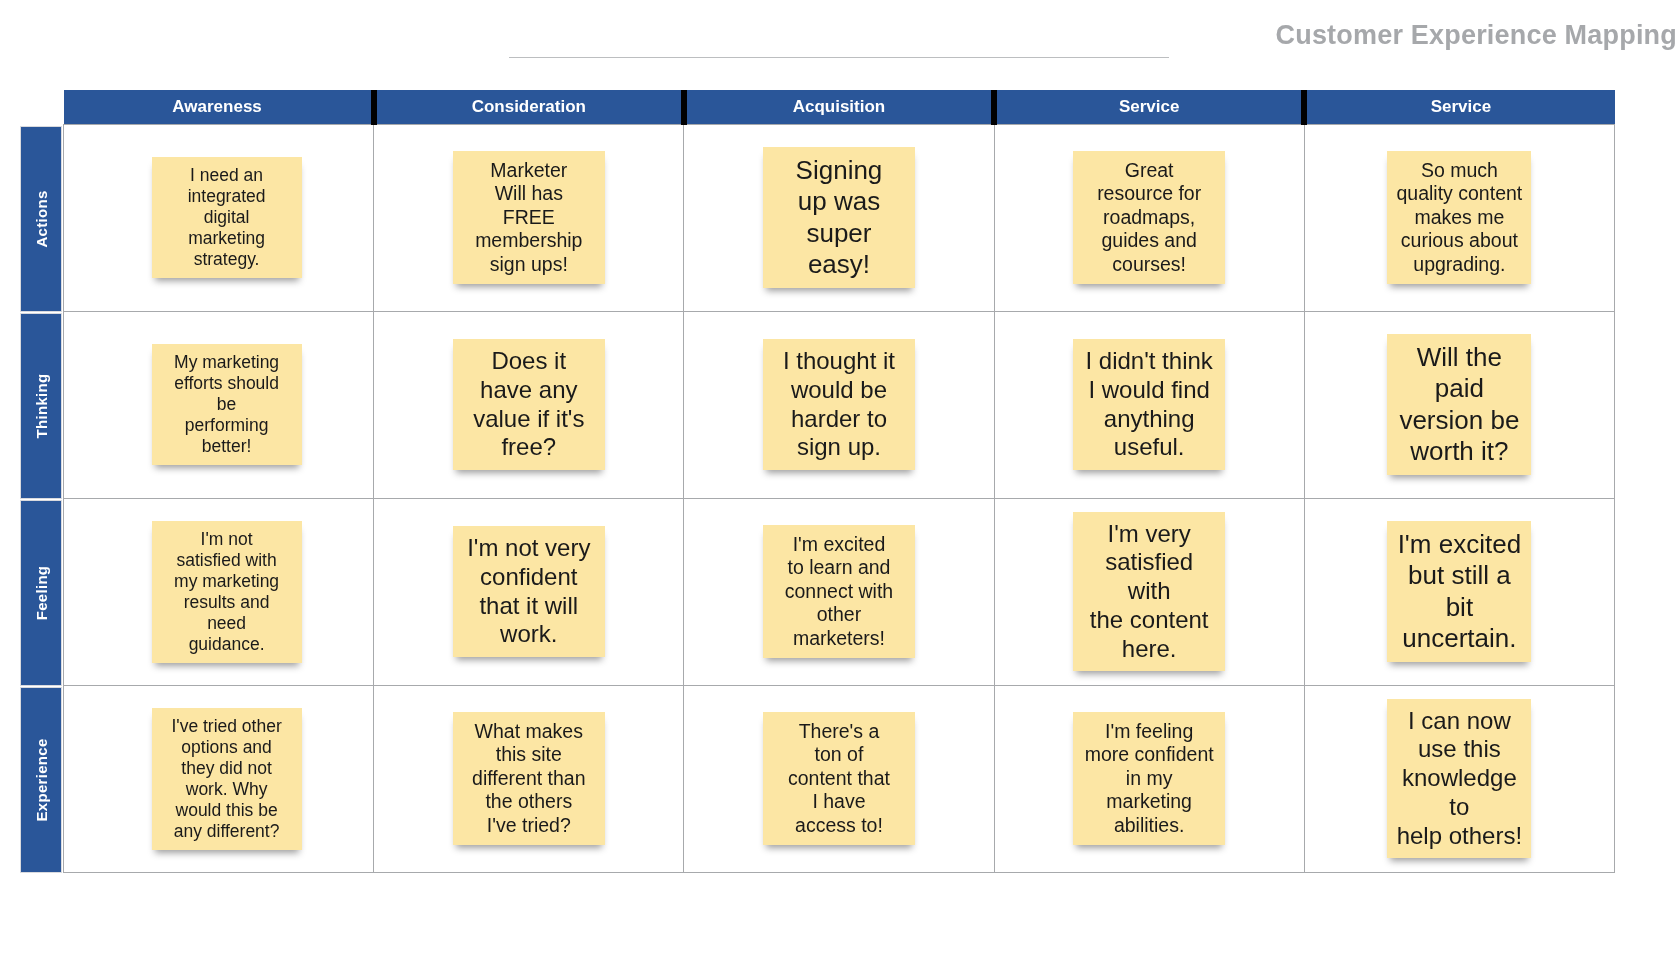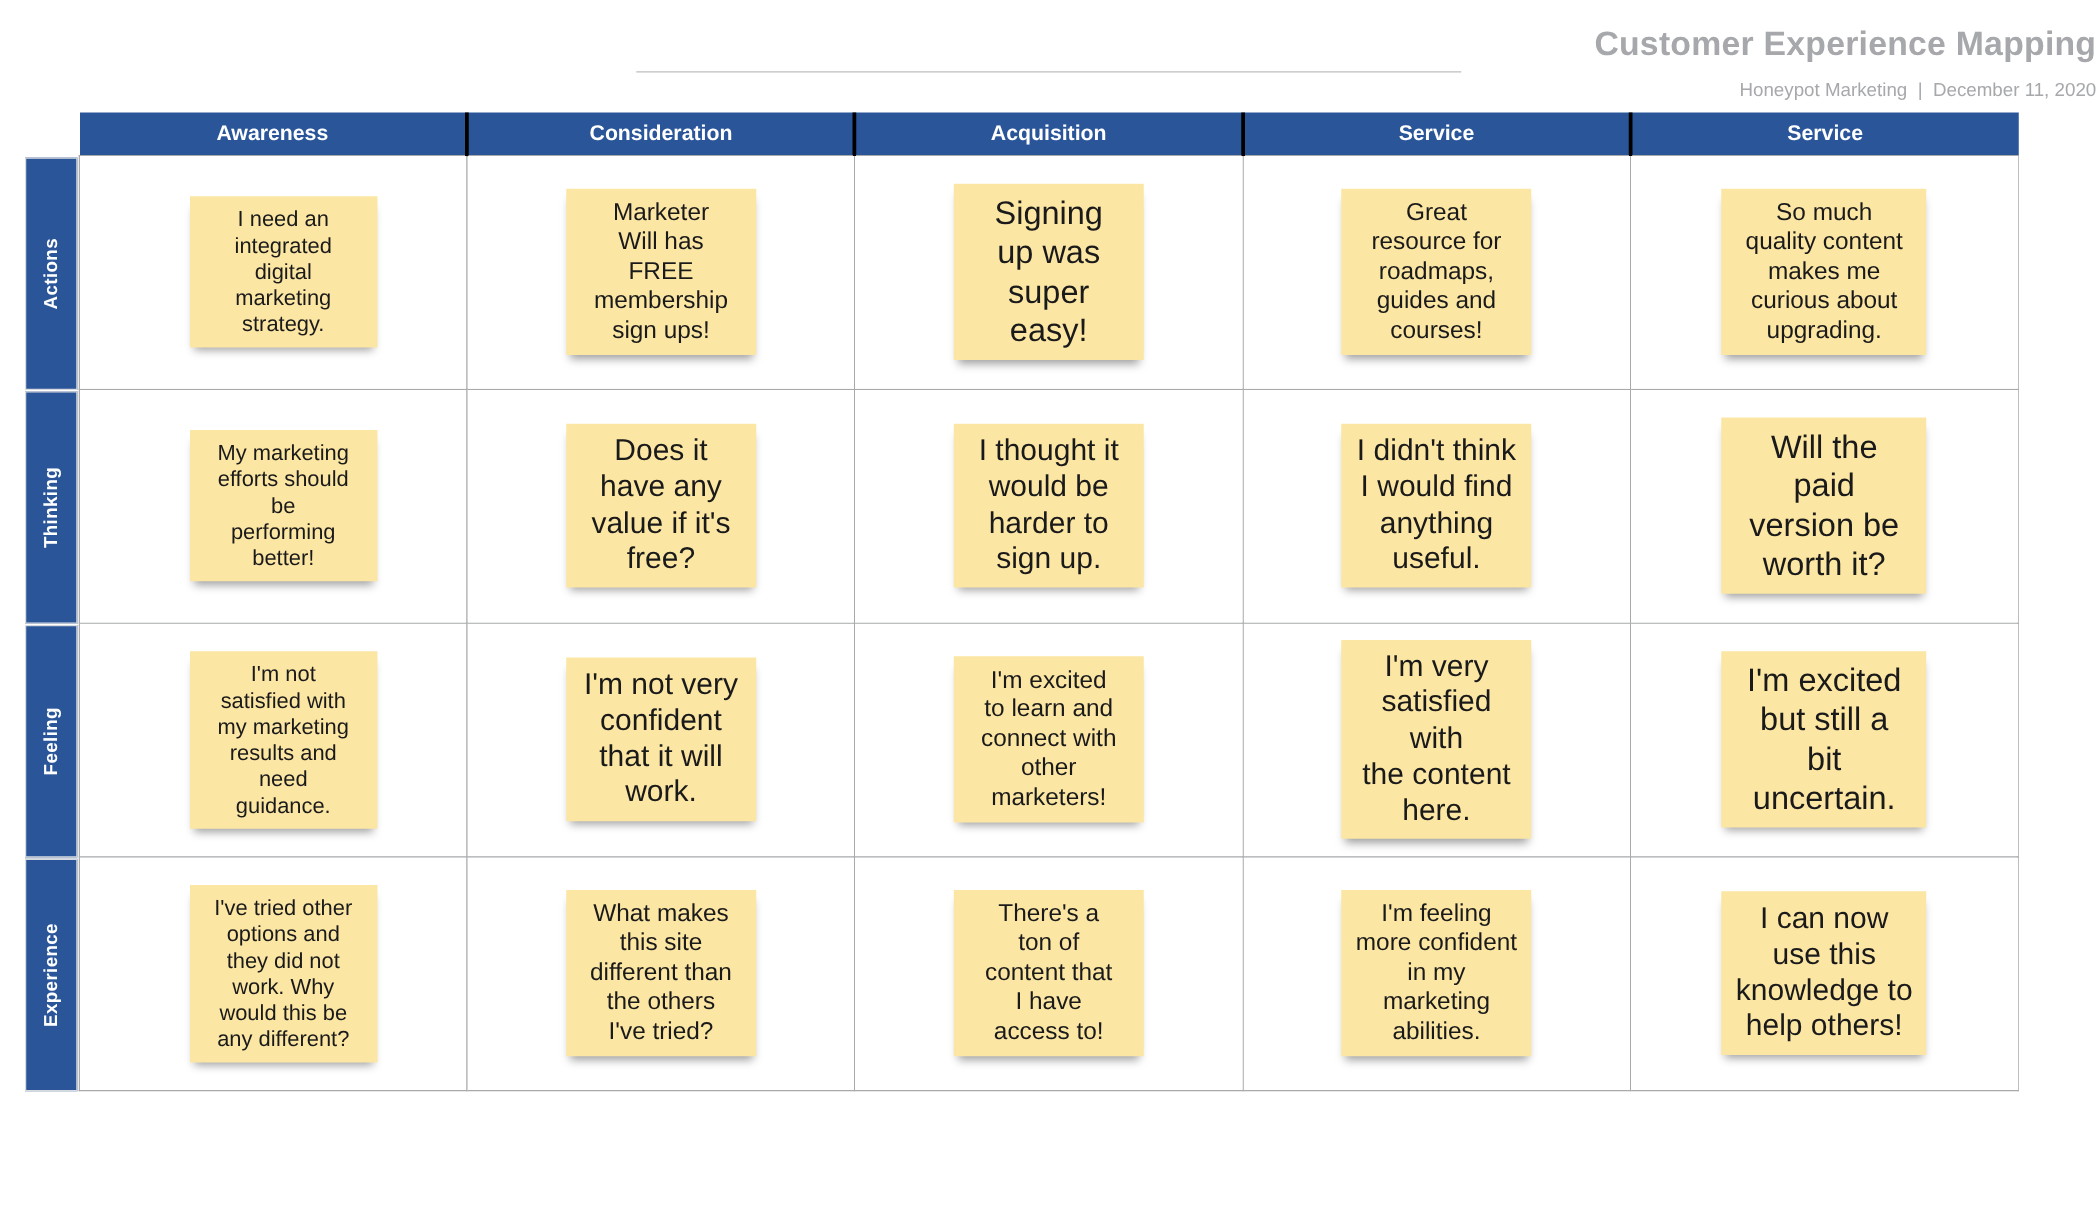--- a/index.html
+++ b/index.html
@@ -65,21 +65,21 @@
   }
 
   .col-head {
     height: 34px;
     background: #2a5699;
     color: #ffffff;
     font-size: 17px;
     font-weight: bold;
     text-align: center;
     vertical-align: middle;
-    border-right: 3px solid #000000;
+    border-right: 6px solid #000000;
     box-sizing: border-box;
   }
   .col-head:last-child { border-right: none; }
 
   .cell {
     height: 187px;
     vertical-align: middle;
     text-align: center;
     border: 1px solid #a7a9ac;
     box-sizing: border-box;
@@ -94,21 +94,21 @@
     color: #1a1a1a;
     text-align: center;
     box-sizing: border-box;
     padding: 8px 9px;
     box-shadow: 0 6px 7px -3px rgba(0,0,0,0.38);
     line-height: 1.20;
     white-space: pre-line;
   }
   .note.w-sm   { width: 150px; margin-left: 16px; }
   .note.w-md   { width: 152px; }
-  .note.w-lg   { width: 164px; }
+  .note.w-lg   { width: 144px; }
   .note.fs-15  { font-size: 17.5px; }
   .note.fs-17  { font-size: 19.5px; }
   .note.fs-20  { font-size: 24px; }
   .note.fs-22  { font-size: 26px; }
 
   
   .row-tab {
     position: absolute;
     left: 20px;
     width: 42px;
@@ -132,21 +132,20 @@
   }
 </style>
 </head>
 <body>
 
 <div class="page">
 
   <div class="title-block">
     <div class="doc-title">Customer Experience Mapping</div>
     <div class="title-rule"></div>
-    <div class="doc-subtitle">Honeypot Marketing  |  December 11, 2020</div>
   </div>
 
   <table class="grid">
     <thead>
       <tr>
         <th class="col-head">Awareness</th>
         <th class="col-head">Consideration</th>
         <th class="col-head">Acquisition</th>
         <th class="col-head">Service</th>
         <th class="col-head">Service</th>

